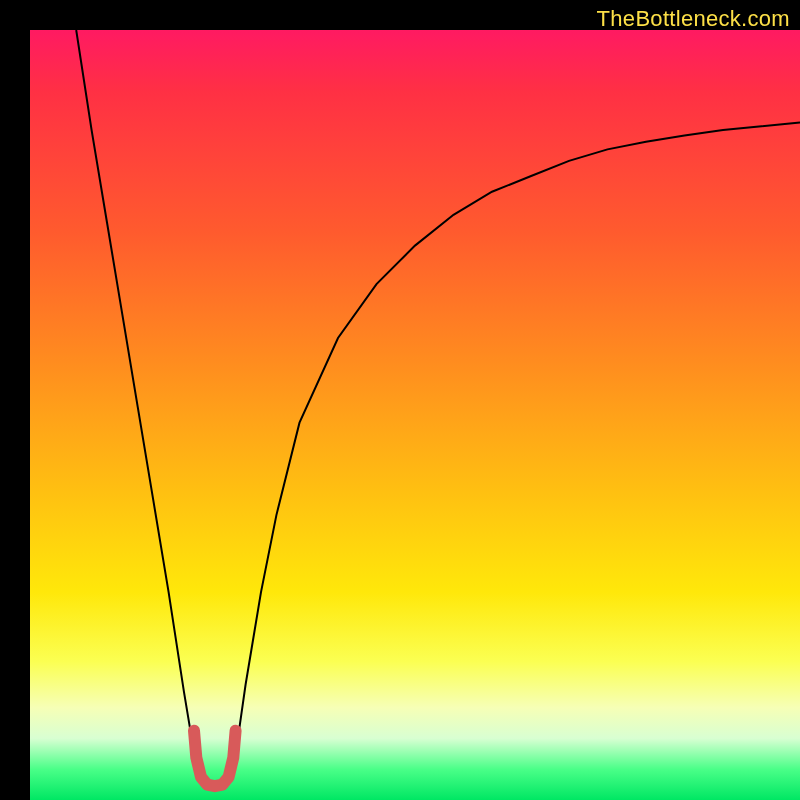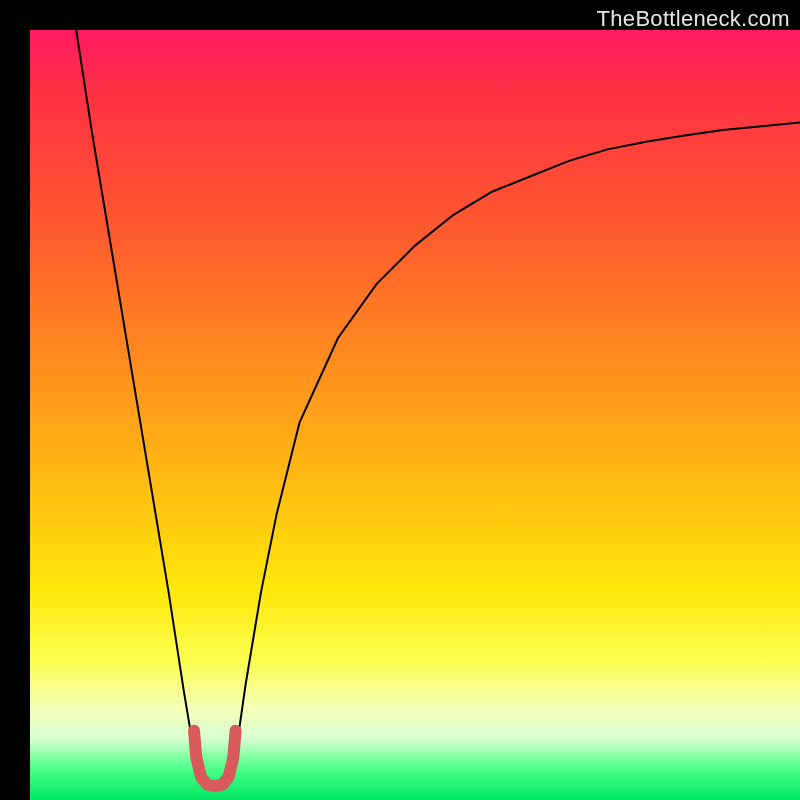--- a/index.html
+++ b/index.html
@@ -43,21 +43,21 @@
     position: absolute;
     left: 0;
     top: 0;
     width: 770px;
     height: 770px;
   }
   .watermark {
     position: absolute;
     top: 6px;
     right: 10px;
-    color: #e5e5e5;
+    color: #fde047;
     font-size: 22px;
     font-weight: 400;
     letter-spacing: 0.3px;
     user-select: none;
   }
 </style>
 </head>
 <body>
 
 <div class="frame">

